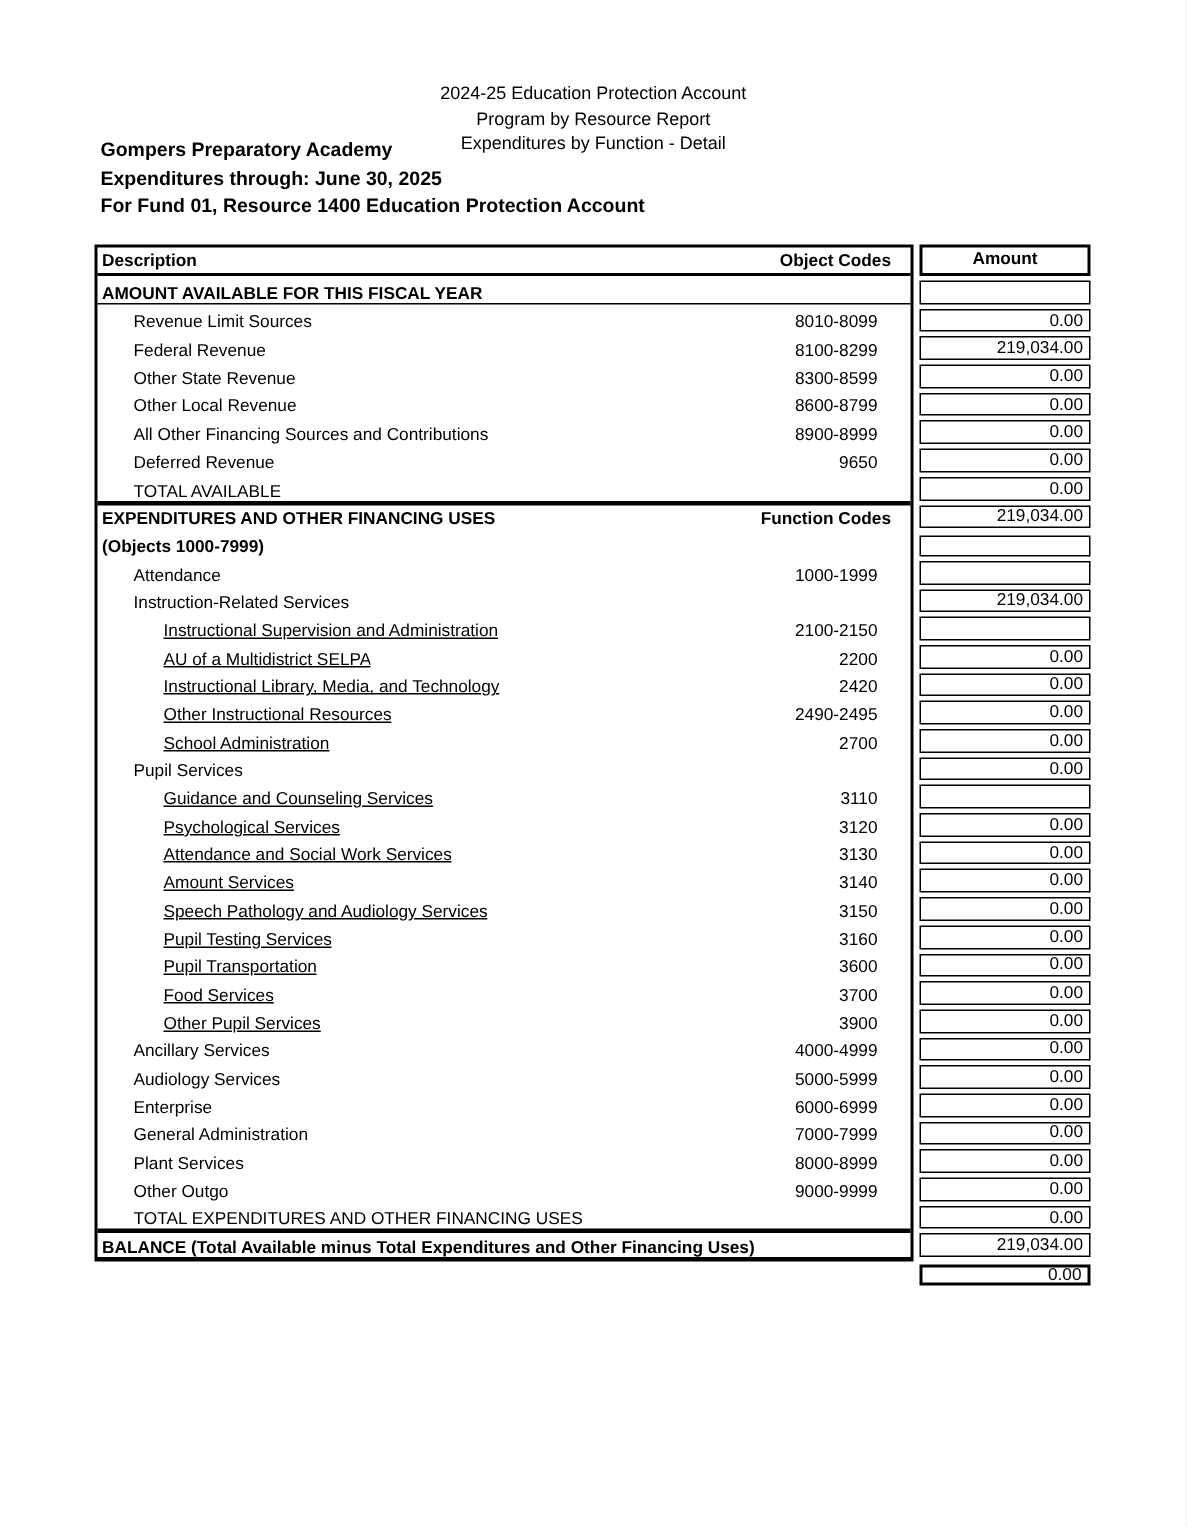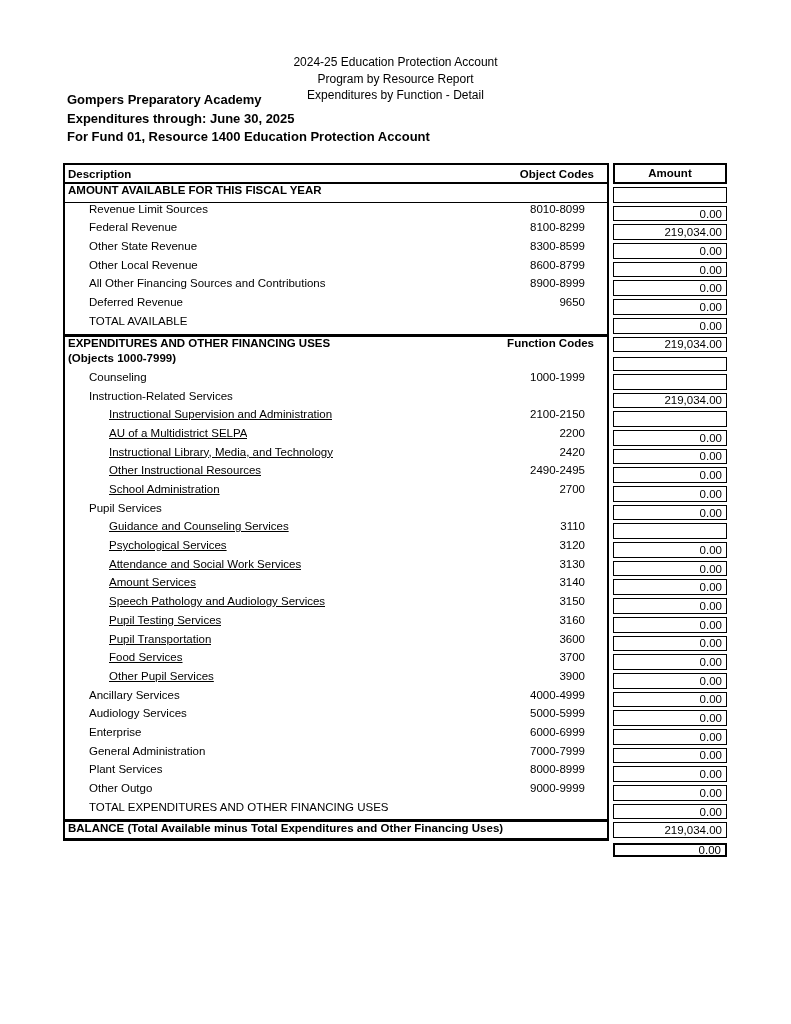--- a/index.html
+++ b/index.html
@@ -30,21 +30,21 @@
   }
   .main-header{
     height:19px;box-sizing:border-box;
     border-bottom:2px solid #000;
     display:flex;justify-content:space-between;align-items:center;
     font-weight:bold;font-size:11.5px;
     padding:0 13px 0 3px;
   }
   .row{
     height:18.7px;box-sizing:border-box;
-    display:flex;align-items:flex-start;
+    display:flex;align-items:flex-end;
     font-size:11.5px;white-space:nowrap;
   }
   .row .lbl{overflow:hidden;}
   .row .code{margin-left:auto;padding-right:22px;}
   .row .code.hdrcode{padding-right:13px;font-weight:bold;}
   .row.lvl0 .lbl{padding-left:3px;}
   .row.lvl1 .lbl{padding-left:24px;}
   .row.lvl2 .lbl{padding-left:44px;text-decoration:underline;}
   .row.bold{font-weight:bold;}
   .row.rule-below{border-bottom:1px solid #000;}
@@ -122,21 +122,21 @@
             <span class="lbl">TOTAL AVAILABLE</span>
           </div>
           <div class="row lvl0 bold sect-top">
             <span class="lbl">EXPENDITURES AND OTHER FINANCING USES</span>
             <span class="code hdrcode">Function Codes</span>
           </div>
           <div class="row lvl0 bold">
             <span class="lbl">(Objects 1000-7999)</span>
           </div>
           <div class="row lvl1">
-            <span class="lbl">Counseling</span>
+            <span class="lbl">Attendance</span>
             <span class="code">1000-1999</span>
           </div>
           <div class="row lvl1">
             <span class="lbl">Instruction-Related Services</span>
           </div>
           <div class="row lvl2">
             <span class="lbl">Instructional Supervision and Administration</span>
             <span class="code">2100-2150</span>
           </div>
           <div class="row lvl2">

